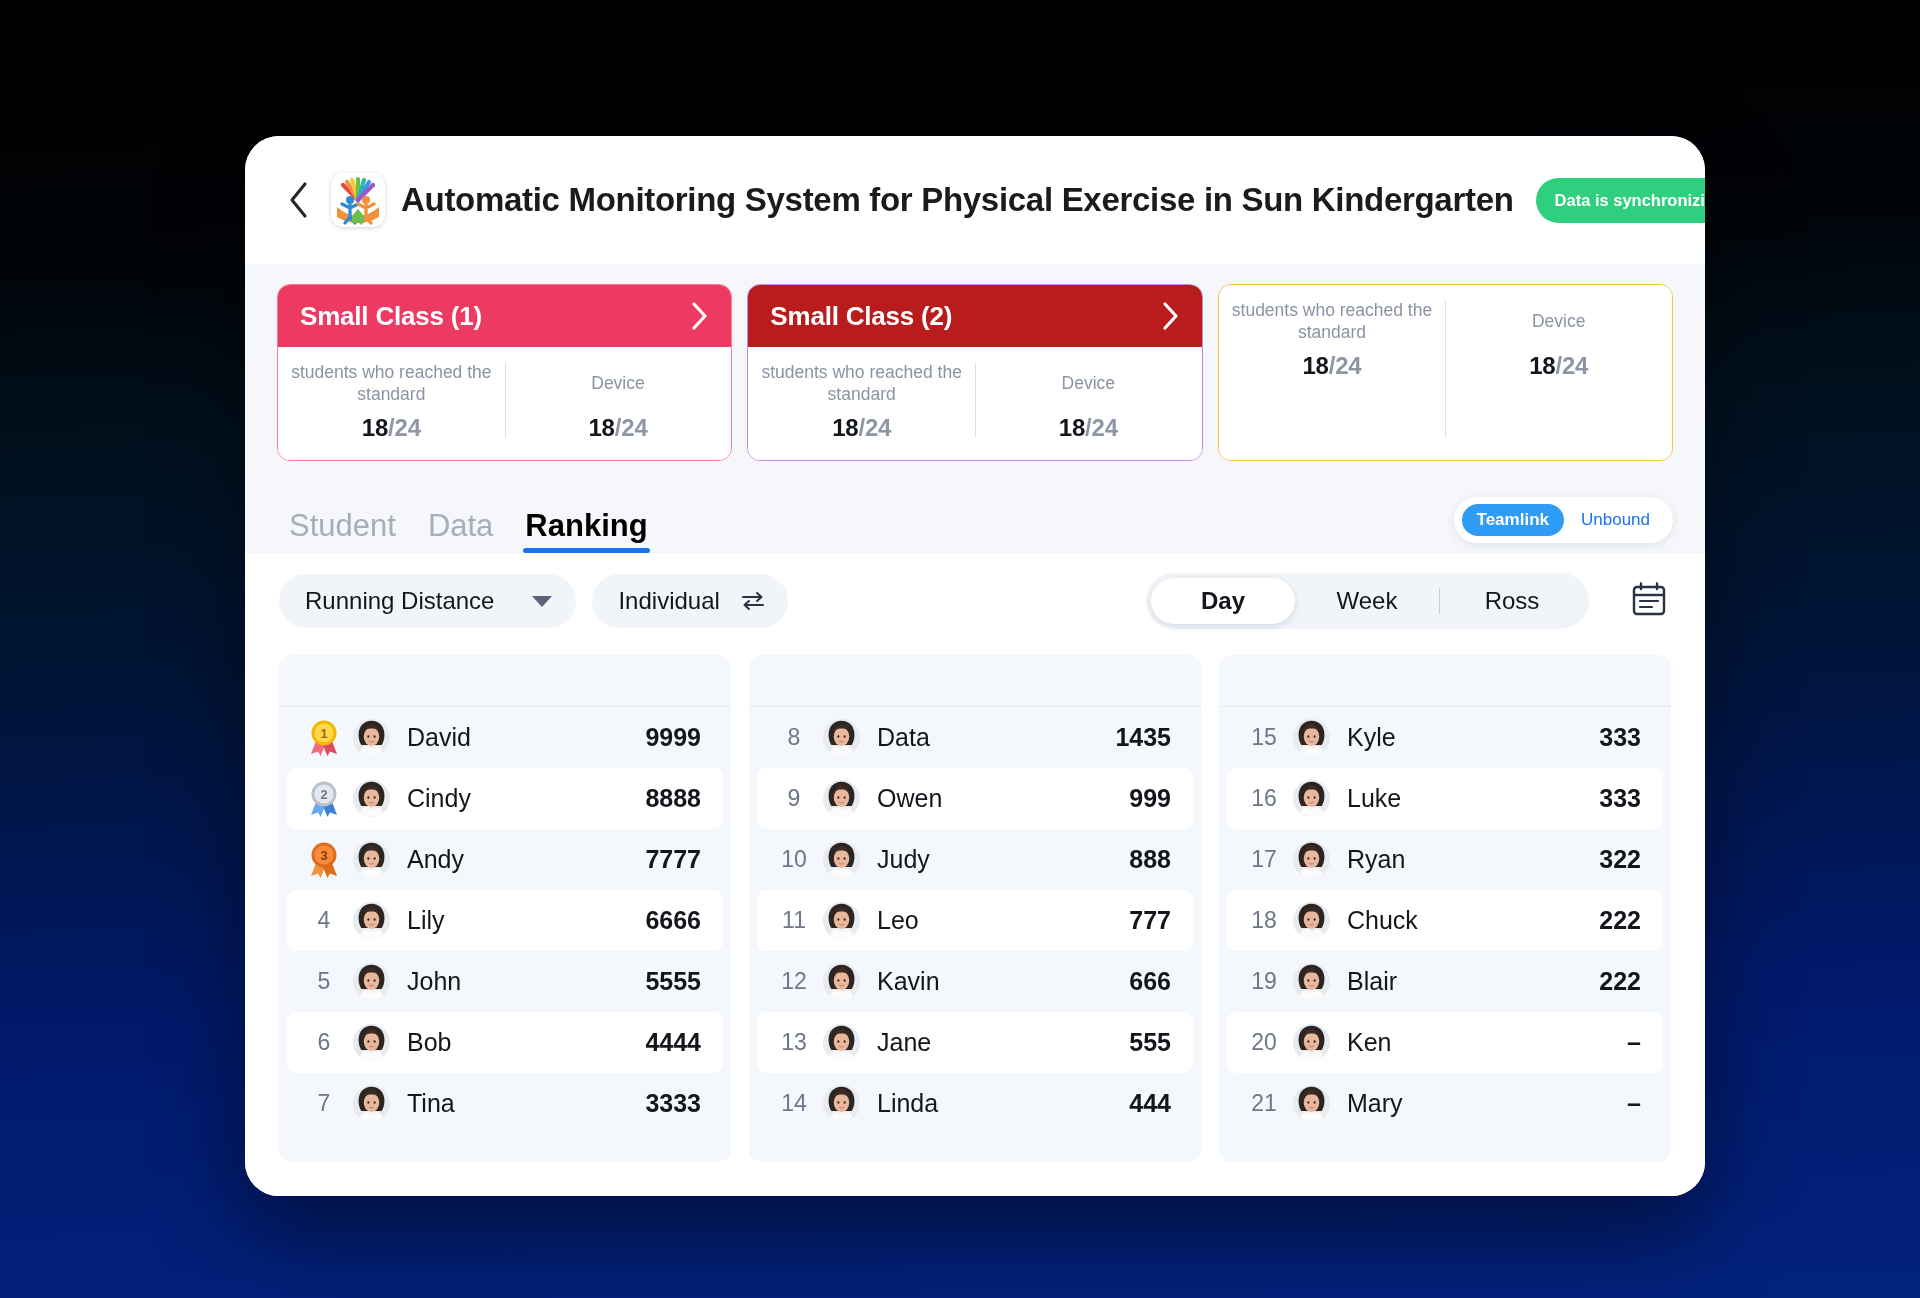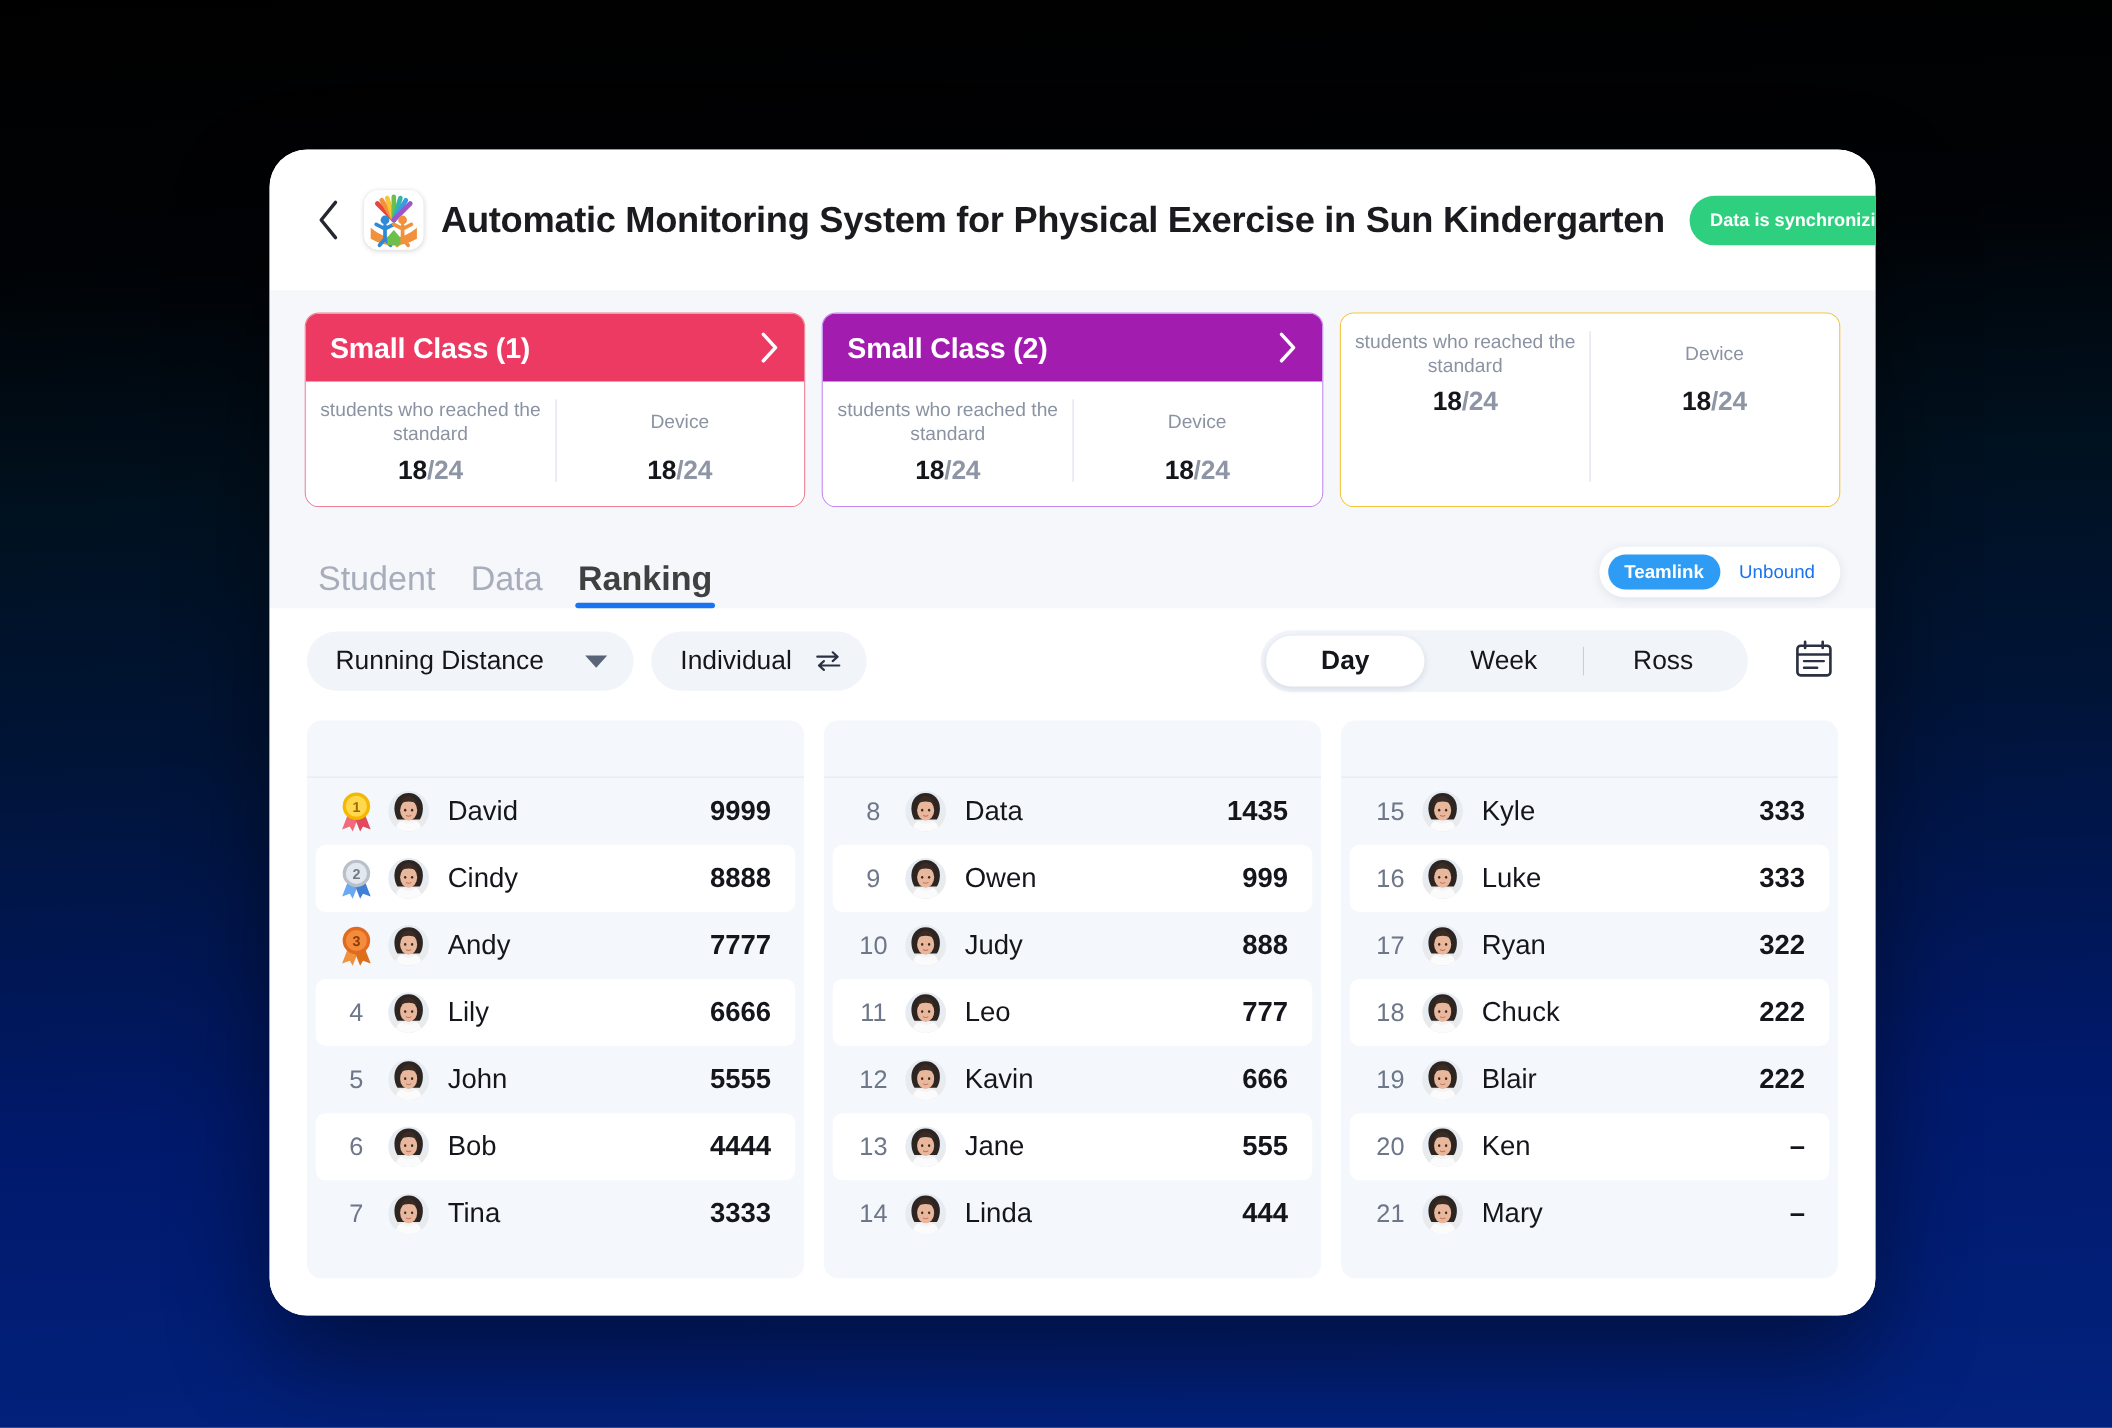--- a/index.html
+++ b/index.html
@@ -188,21 +188,21 @@
   .tab-item {
     font-size: 31px;
     color: #a7adba;
     font-weight: normal;
     padding-bottom: 12px;
     position: relative;
     cursor: pointer;
     line-height: 1;
   }
   .tab-item.active {
-    color: #404040;
+    color: #000000;
     font-weight: bold;
     padding-bottom: 12px;
   }
   .tab-item.active::after {
     content: "";
     position: absolute;
     left: -2px; right: -2px;
     bottom: 0;
     height: 5px;
     border-radius: 3px;
@@ -450,21 +450,21 @@
         <div class="stat-col">
           <div class="stat-label">Device</div>
           <div class="stat-value">
             <span class="num">18</span><span>/24</span>
           </div>
         </div>
       </div>
     </div>
 
     <div class="class-card" style="border:1.6px solid #c389f2;">
-      <div class="card-head" style="background:#a21caf;">
+      <div class="card-head" style="background:#b91c1c;">
         <span class="card-title">Small Class (2)</span>
         <span class="card-chevron">
           <svg width="22" height="32" viewBox="0 0 22 32" fill="none">
             <path d="M5 4 L16 16 L5 28" stroke="#fff" stroke-width="3.2" stroke-linecap="round" stroke-linejoin="round"></path>
           </svg>
         </span>
       </div>
       <div class="card-body">
         <div class="stat-col">
           <div class="stat-label">students who reached the standard</div>

